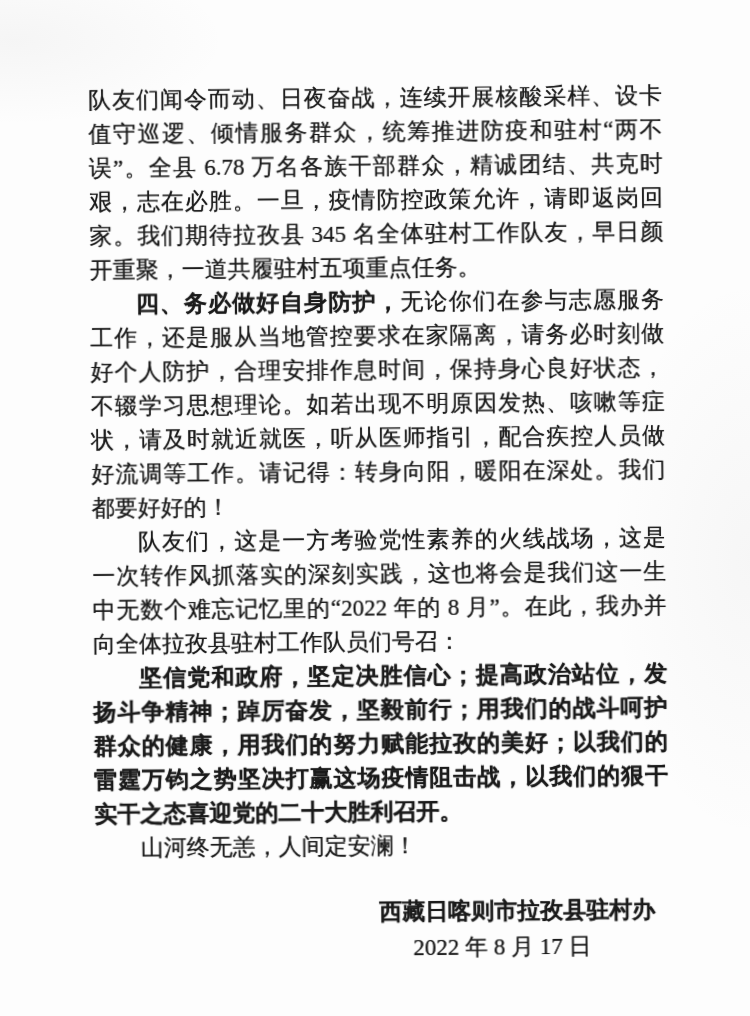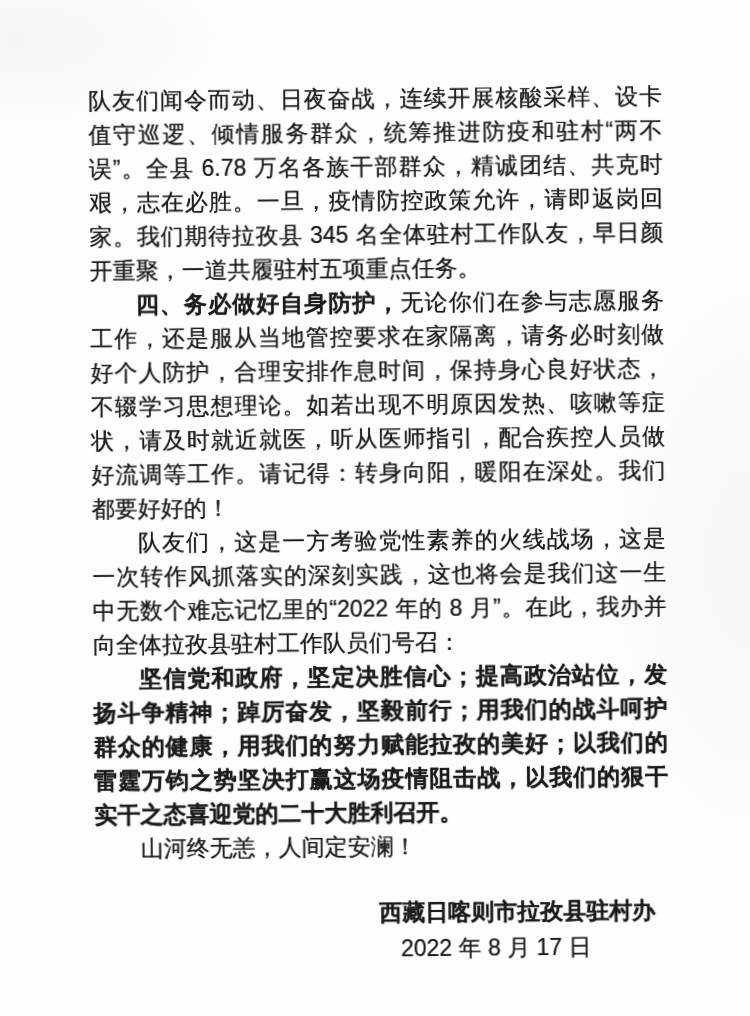--- a/index.html
+++ b/index.html
@@ -9,21 +9,21 @@
   }
   .page {
     position: relative;
     width: 750px;
     height: 1016px;
     background:
       radial-gradient(ellipse 300px 120px at 2% 4%, rgba(120,120,120,0.06), rgba(0,0,0,0) 70%),
       radial-gradient(ellipse 200px 400px at 100% 55%, rgba(120,120,120,0.05), rgba(0,0,0,0) 70%),
       #fdfdfd;
     overflow: hidden;
-    font-family: Liberation Sans, sans-serif;
+    font-family: Liberation Serif, serif;
   }
   .doc {
     position: absolute;
     left: 88px;
     top: 84px;
     width: 574px;
     transform: rotate(-0.5deg);
     transform-origin: left top;
     color: #1a1a1a;
     font-size: 23px;

